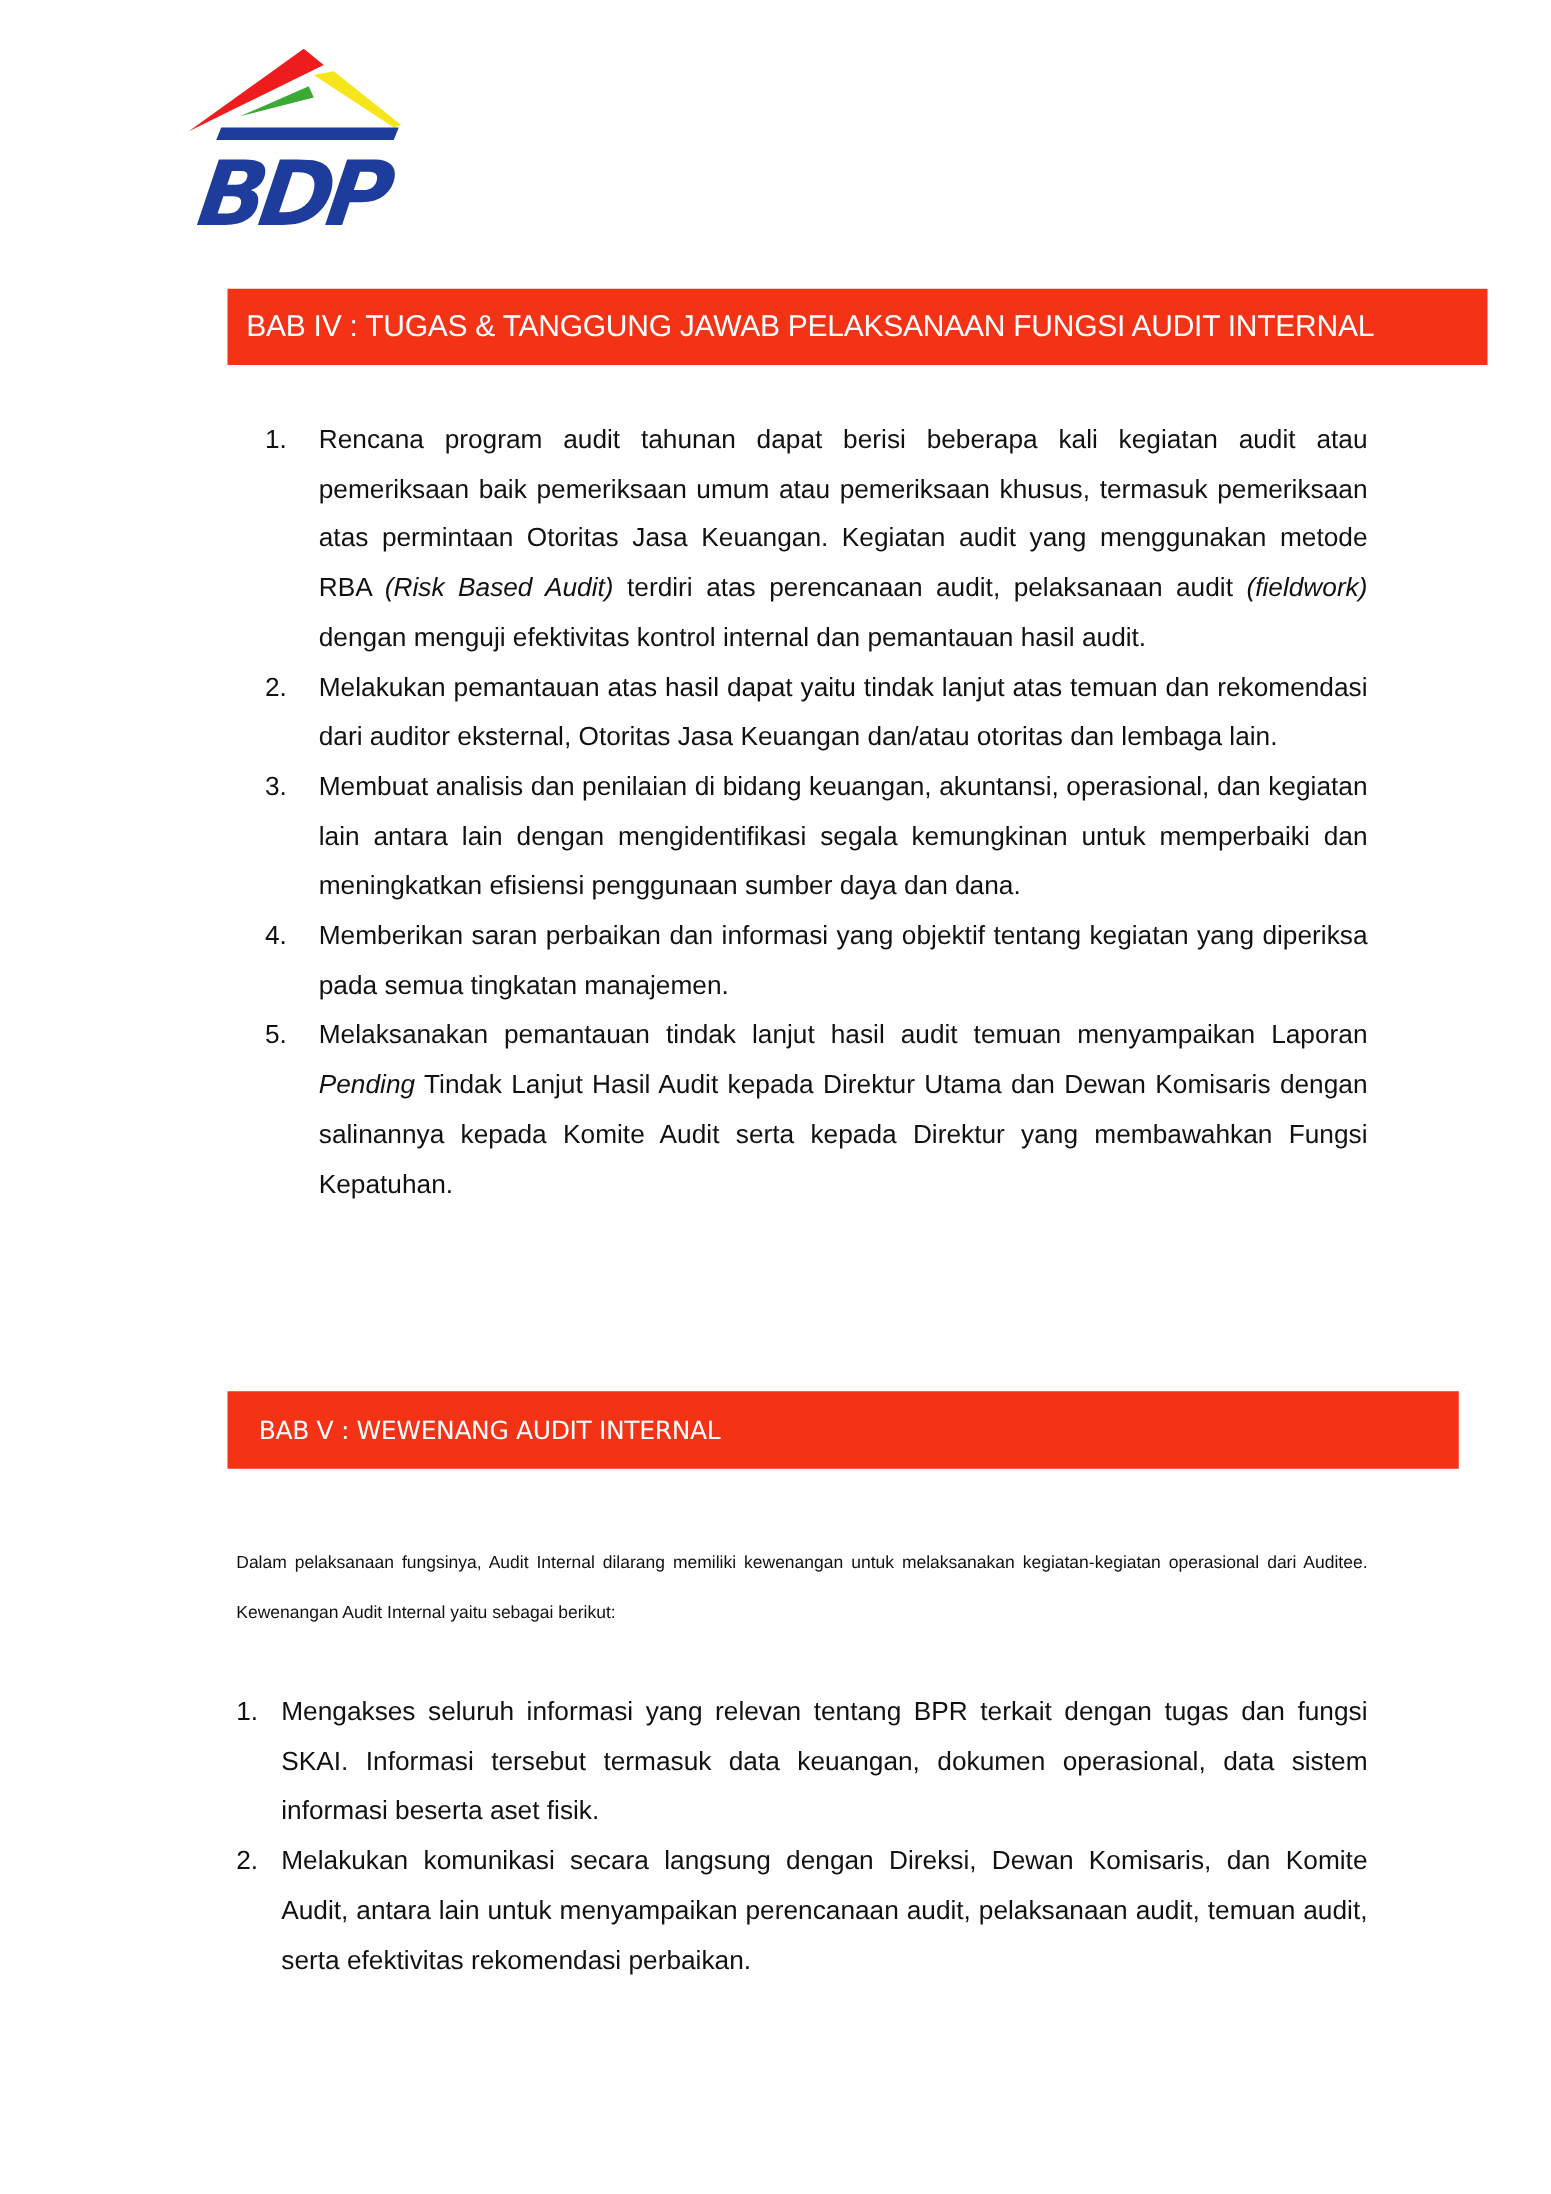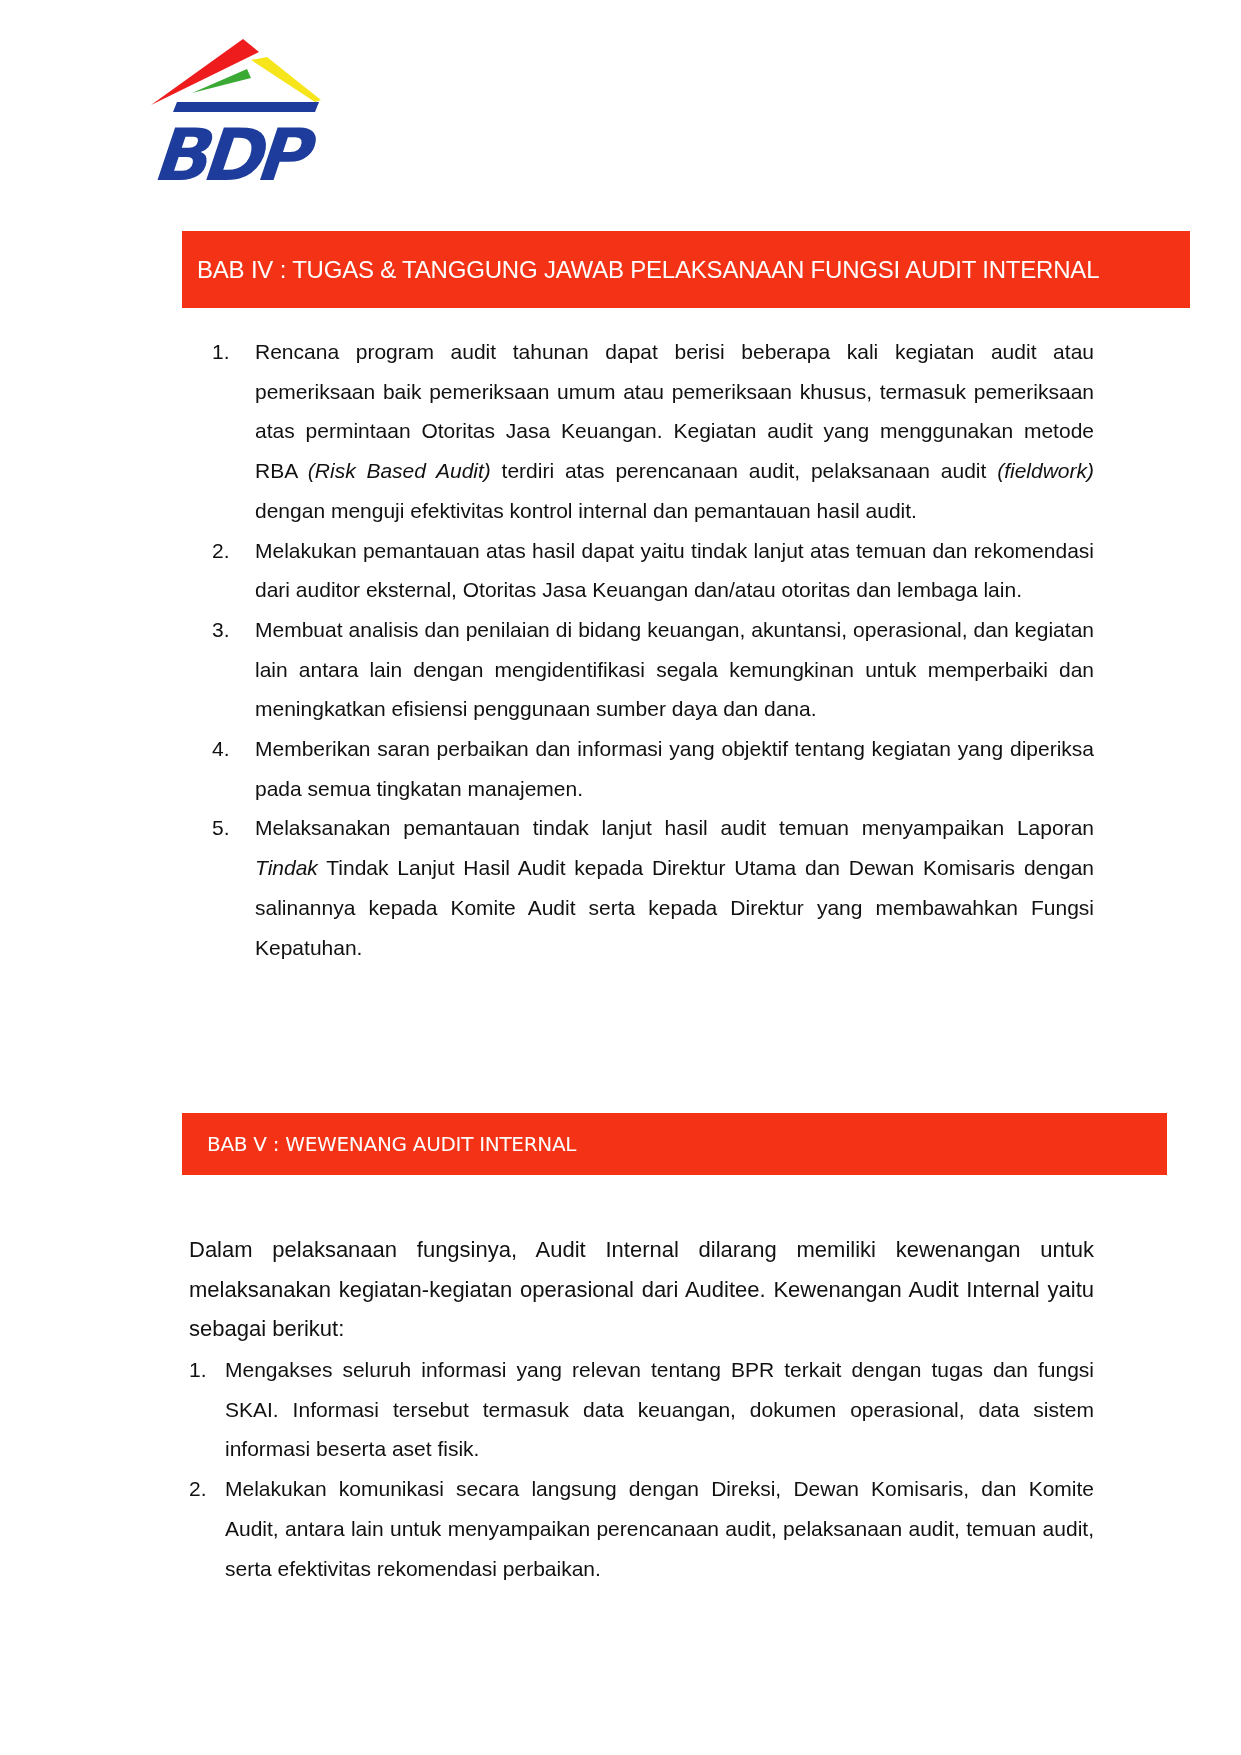--- a/index.html
+++ b/index.html
@@ -1,33 +1,33 @@
 <!DOCTYPE html>
 <html><head>
 <meta charset="utf-8">
 <style>
   html, body { margin: 0; padding: 0; background: #ffffff; }
   body { width: 1241px; height: 1755px; position: relative; overflow: hidden;
          font-family: "Liberation Sans", sans-serif; color: #111111; }
   .logo { position: absolute; left: 147px; top: 30px; width: 176px; height: 160px; }
   .banner { position: absolute; background: #F43216; color: #ffffff; box-sizing: border-box;
             display: flex; align-items: center; white-space: nowrap; }
-  .banner1 { left: 182px; top: 231px; width: 1008px; height: 77px; padding-left: 15px;
+  .banner1 { left: 182px; top: 231px; width: 1008px; height: 61px; padding-left: 15px;
              font-family: "Liberation Sans", sans-serif; font-size: 24px; letter-spacing: -0.2px; }
   .banner2 { left: 182px; top: 1113px; width: 985px; height: 62px; padding-left: 25px;
              font-family: "DejaVu Sans", sans-serif; font-size: 20px; letter-spacing: -0.3px; }
   .list { position: absolute; margin: 0; padding: 0; list-style: none;
           font-size: 21px; line-height: 39.7px; }
   .list li { position: relative; text-align: justify; text-align-last: left; }
   .num { position: absolute; top: 0; }
   .list1 { left: 212px; top: 332px; width: 882px; }
   .list1 li { padding-left: 43px; }
   .list1 .num { left: 0; }
   .para { position: absolute; left: 189px; top: 1230px; width: 905px; margin: 0;
-          font-size: 22px; line-height: 39.7px; text-align: justify; text-align-last: left; }
+          font-size: 14px; line-height: 39.7px; text-align: justify; text-align-last: left; }
   .list2 { left: 189px; top: 1350px; width: 905px; }
   .list2 li { padding-left: 36px; }
   .list2 .num { left: 0; }
   em { }
   .line { display: block; }
 </style>
 </head>
 <body>
 
 <div class="logo">
@@ -61,21 +61,21 @@
   <li>
     <span class="num">3.</span>
     <span>Membuat analisis dan penilaian di bidang keuangan, akuntansi, operasional, dan kegiatan lain antara lain dengan mengidentifikasi segala kemungkinan untuk memperbaiki dan meningkatkan efisiensi penggunaan sumber daya dan dana.</span>
   </li>
   <li>
     <span class="num">4.</span>
     <span>Memberikan saran perbaikan dan informasi yang objektif tentang kegiatan yang diperiksa pada semua tingkatan manajemen.</span>
   </li>
   <li>
     <span class="num">5.</span>
-    <span><span>Melaksanakan pemantauan tindak lanjut hasil audit temuan menyampaikan Laporan </span><em>Tindak</em><span> Tindak Lanjut Hasil Audit kepada Direktur Utama dan Dewan Komisaris dengan salinannya kepada Komite Audit serta kepada Direktur yang membawahkan Fungsi Kepatuhan.</span></span>
+    <span><span>Melaksanakan pemantauan tindak lanjut hasil audit temuan menyampaikan Laporan </span><em>Pending</em><span> Tindak Lanjut Hasil Audit kepada Direktur Utama dan Dewan Komisaris dengan salinannya kepada Komite Audit serta kepada Direktur yang membawahkan Fungsi Kepatuhan.</span></span>
   </li>
 </ol>
 
 <div class="banner banner2">
   <span>BAB V : WEWENANG AUDIT INTERNAL</span>
 </div>
 
 <p class="para">Dalam pelaksanaan fungsinya, Audit Internal dilarang memiliki kewenangan untuk melaksanakan kegiatan-kegiatan operasional dari Auditee. Kewenangan Audit Internal yaitu sebagai berikut:</p>
 
 <ol class="list list2">

